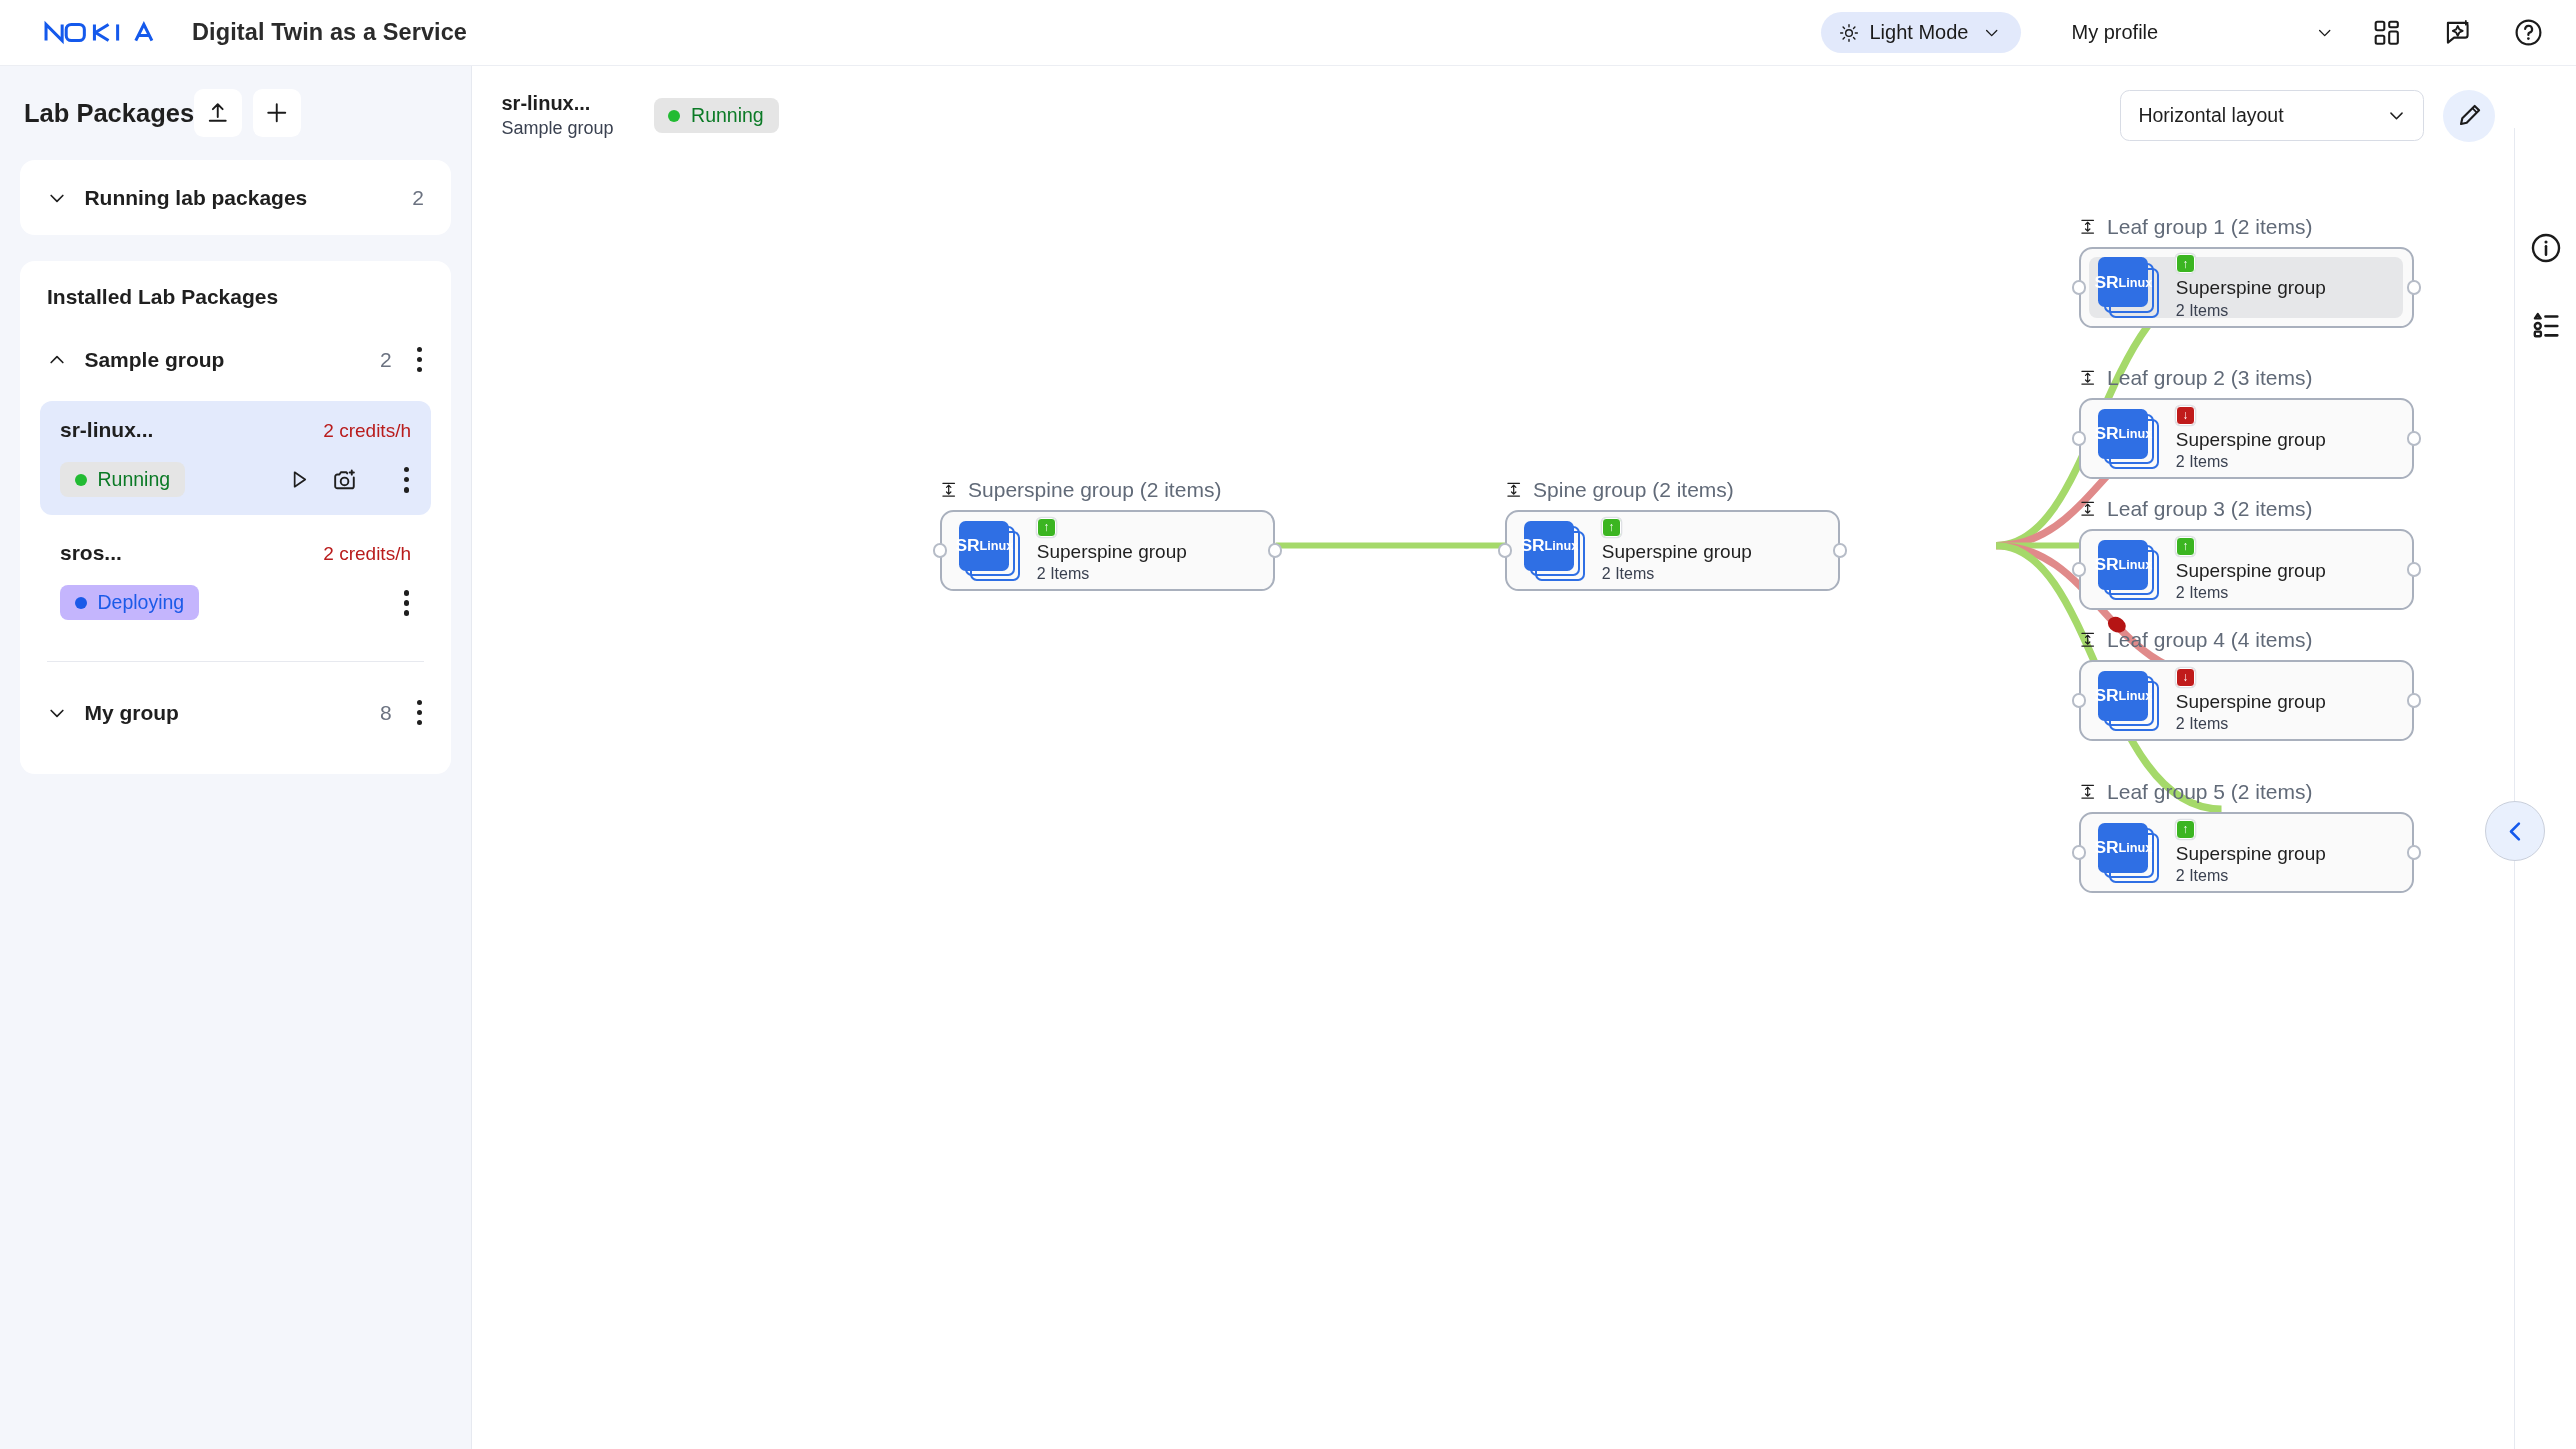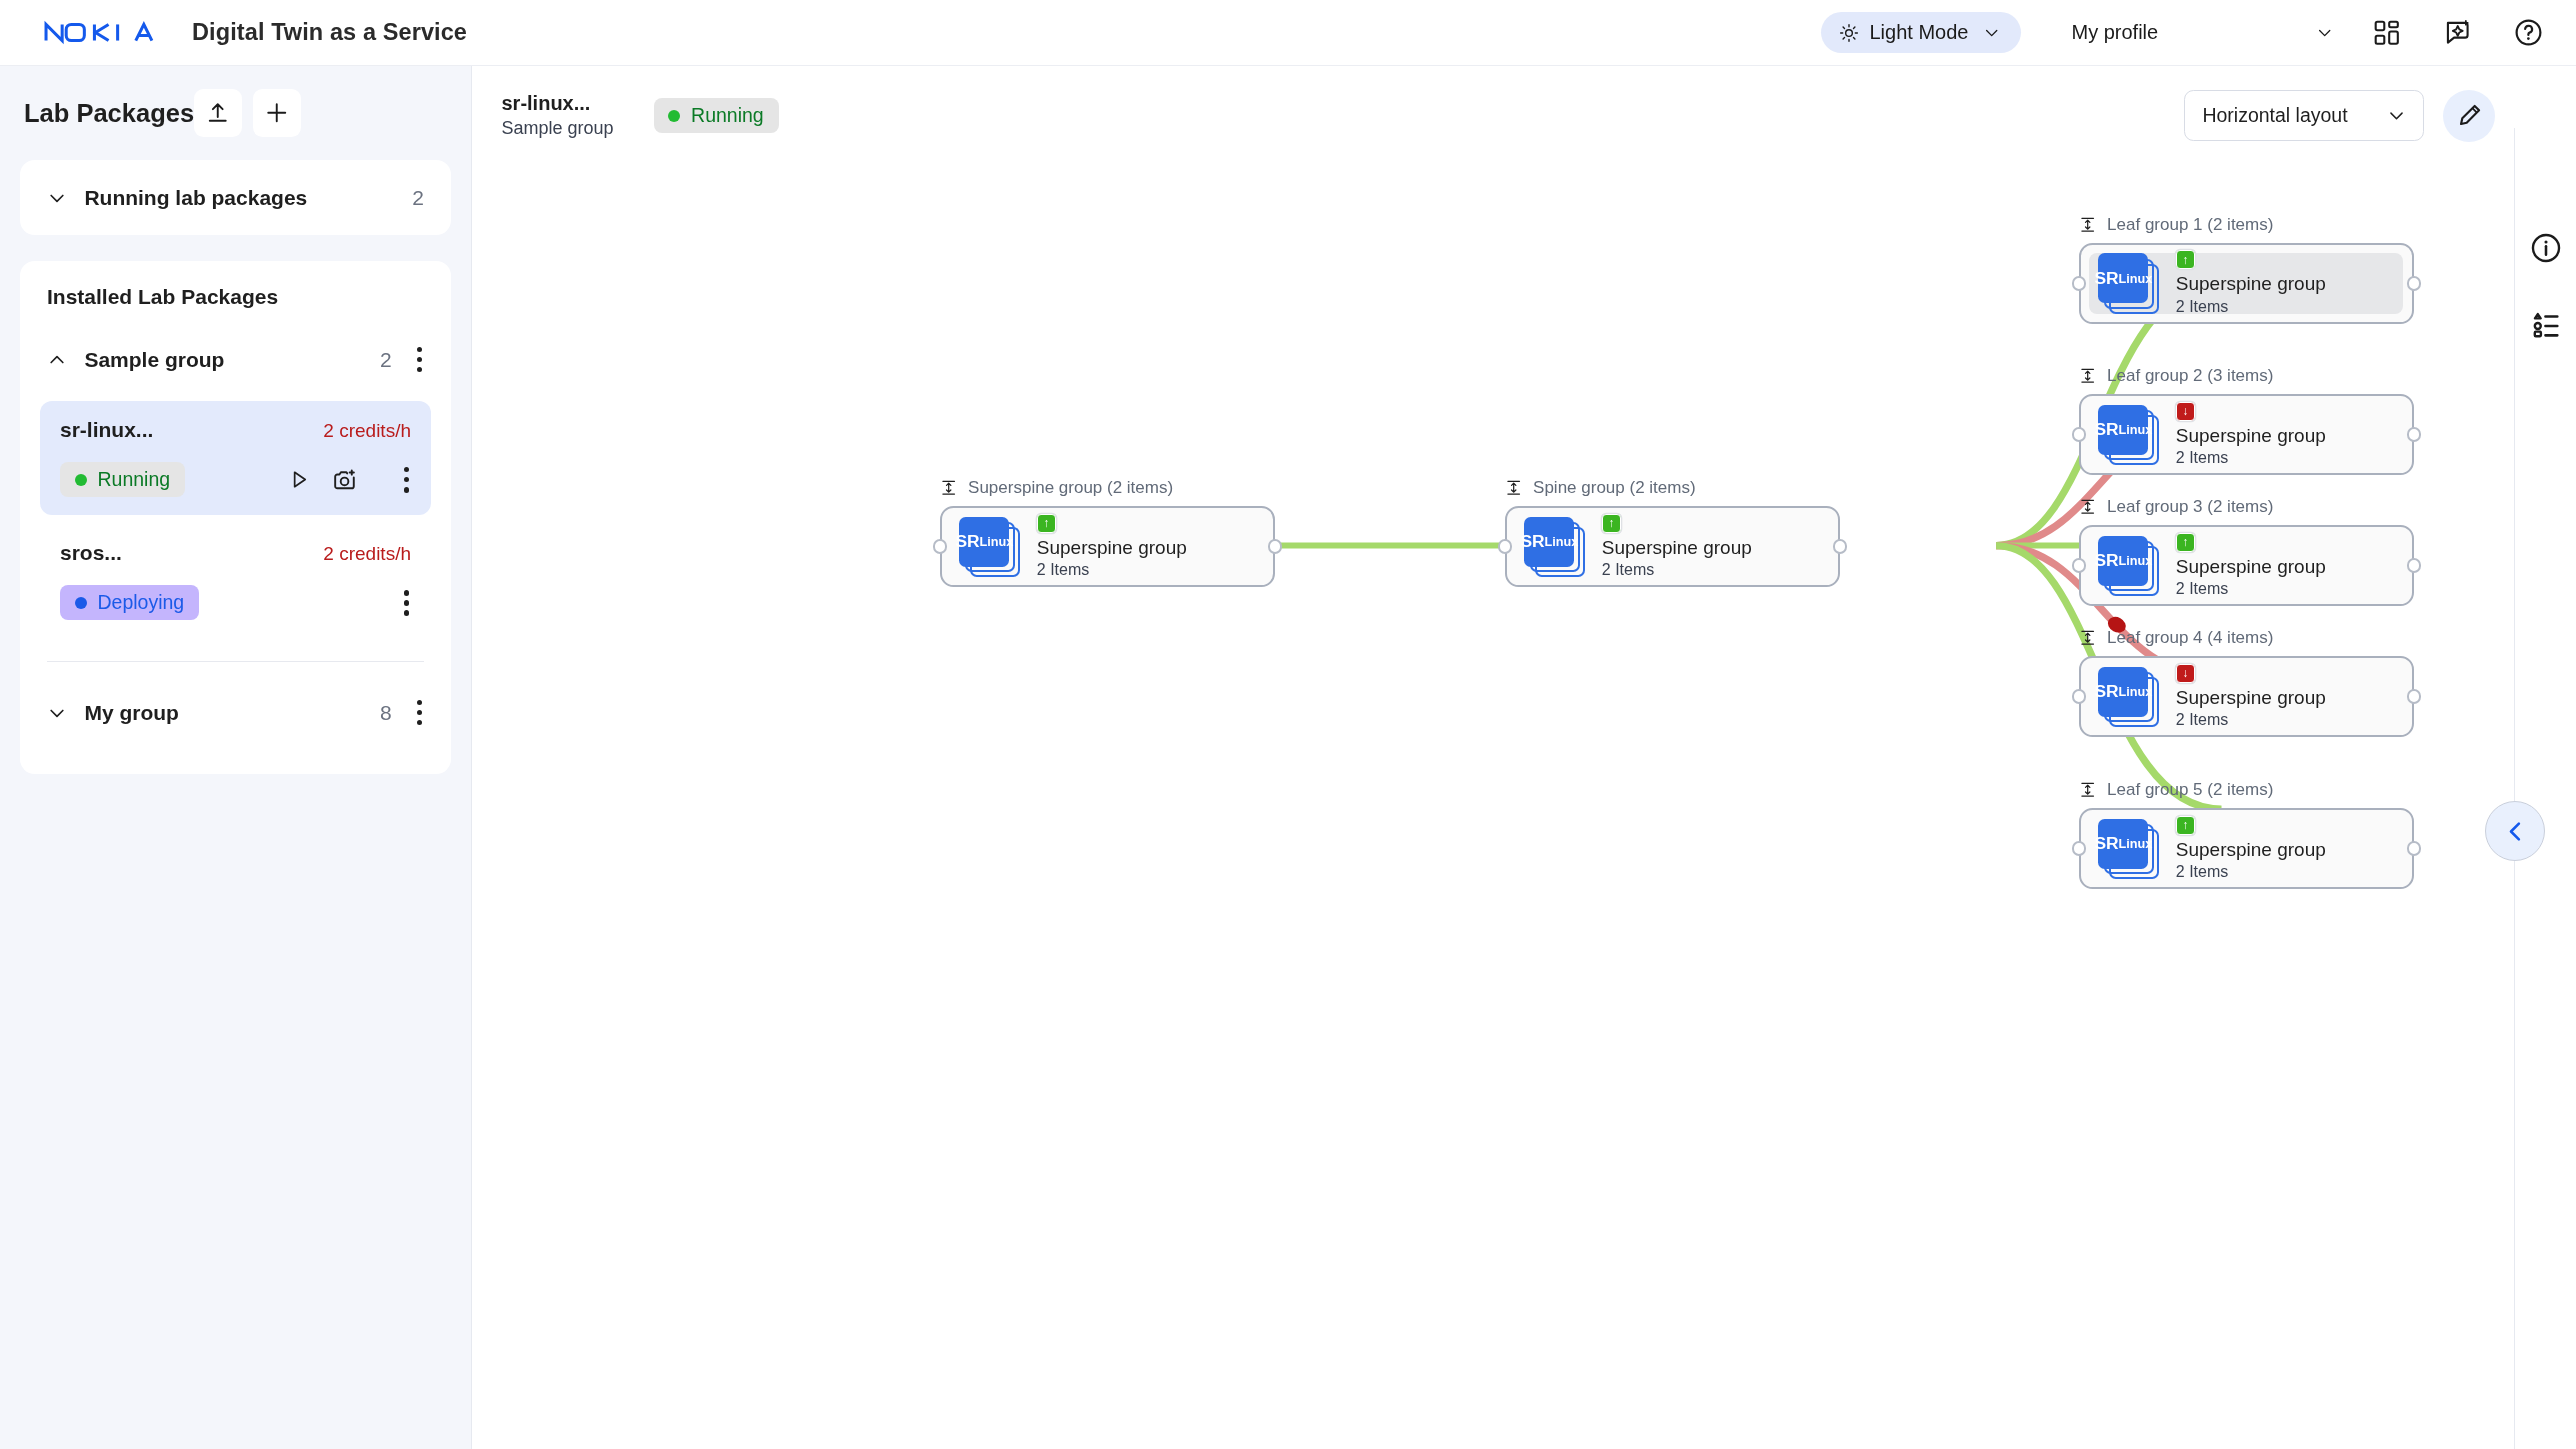--- a/index.html
+++ b/index.html
@@ -121,21 +121,21 @@
     background: #1459ec; border-radius: 2px;
   }
 
   .content-head { display: flex; align-items: center; padding: 25.5px 0 0 29.5px; height: 74px; }
   .ch-left { }
   .ch-name { font-size: 20px; font-weight: 700; color: #1f1f1f; }
   .ch-sub { font-size: 18px; color: #3a4150; margin-top: 2.7px; }
   .ch-status { margin-left: 40px; }
   .head-right { margin-left: auto; display: flex; align-items: center; padding-right: 81px; }
   .layout-select {
-    width: 240px; height: 51px; border: 0.7px solid #d8dce5; border-radius: 9.4px;
+    width: 304px; height: 51px; border: 0.7px solid #d8dce5; border-radius: 9.4px;
     display: flex; align-items: center; padding: 0 17.4px; font-size: 19.5px; color: #1f1f1f;
     background: #fff;
     text-align: center;
   }
   .layout-select .chev { margin-left: auto; }
   .round-btn {
     width: 52px; height: 52px; border-radius: 50%; background: #e8effd;
     display: flex; align-items: center; justify-content: center; margin-left: 19px;
   }
 
@@ -151,21 +151,21 @@
     border-radius: 50%; background: #e9f0fd; border: 0.7px solid #c9cfdb;
     display: flex; align-items: center; justify-content: center; z-index: 5;
   }
 
   
   .canvas { position: absolute; left: 0; top: 134px; right: 62px; bottom: 0; overflow: hidden; }
   .edges { position: absolute; left: 0; top: 0; width: 2042px; height: 1315px; }
 
   .grp { position: absolute; }
   .grp-label { display: flex; align-items: center; gap: 10.7px; margin-bottom: 8px; }
-  .grp-label-text { font-size: 17px; color: #616a78; }
+  .grp-label-text { font-size: 21px; color: #616a78; }
   .node {
     width: 335px; height: 81px; border: 2.7px solid #a9b0bd; border-radius: 13.4px;
     background: #fafafa; display: flex; align-items: center; position: relative;
     padding-left: 17.4px;
   }
   .node.selected-inner:before {
     content:''; position:absolute; left: 8px; right: 9.4px; top: 8px; bottom: 8px;
     background: #e6e7e9; border-radius: 8px;
   }
   .sr-stack { position: relative; width: 60px; height: 60px; flex: 0 0 auto; z-index: 2; }

